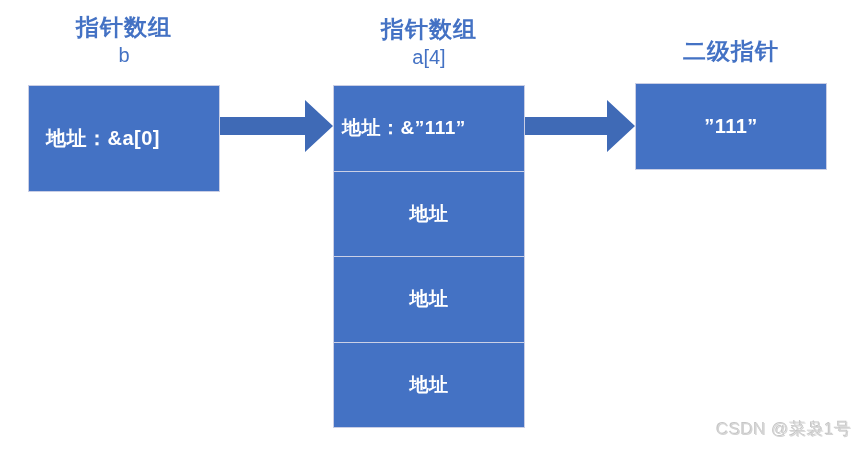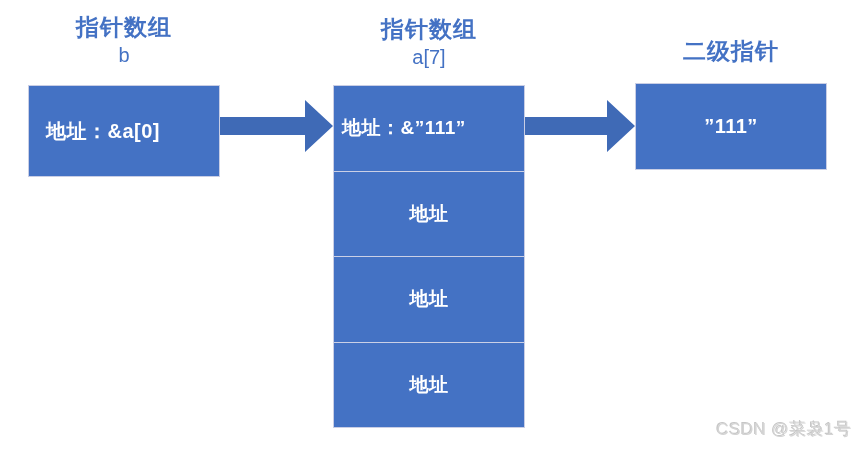--- a/index.html
+++ b/index.html
@@ -30,21 +30,21 @@
     background:var(--box-fill);
     border:1px solid var(--box-border);
     box-sizing:border-box;
     color:#ffffff;
     font-weight:700;
     font-size:20px;
     display:flex;
     align-items:center;
     letter-spacing:0.5px;
   }
-  #box-b{left:28px;top:85px;width:192px;height:92px;justify-content:flex-start;padding-left:17px;}
+  #box-b{left:28px;top:85px;width:192px;height:107px;justify-content:flex-start;padding-left:17px;}
   #box-str{left:635px;top:83px;width:192px;height:87px;justify-content:center;}
 
   
   .ptr-table{
     position:absolute;
     left:333px;top:85px;
     width:192px;height:343px;
     background:var(--box-fill);
     border:1px solid var(--box-border);
     box-sizing:border-box;
@@ -84,21 +84,21 @@
 
 <div class="stage" style="--box-fill: #4472C4; --box-border: #C9CEE5; --row-sep: #CBD0E6; --arrow-fill: #3F6AB6; --title-color: #4472C4; --wm-color: #D4D4D4;">
 
   <div class="col-title" id="title1">
     <div class="t">指针数组</div>
     <div class="s">b</div>
   </div>
 
   <div class="col-title" id="title2">
     <div class="t">指针数组</div>
-    <div class="s">a[7]</div>
+    <div class="s">a[4]</div>
   </div>
 
   <div class="col-title" id="title3">
     <div class="t">二级指针</div>
   </div>
 
   <div class="node-box" id="box-b">
     <span>地址：&amp;a[0]</span>
   </div>
 

